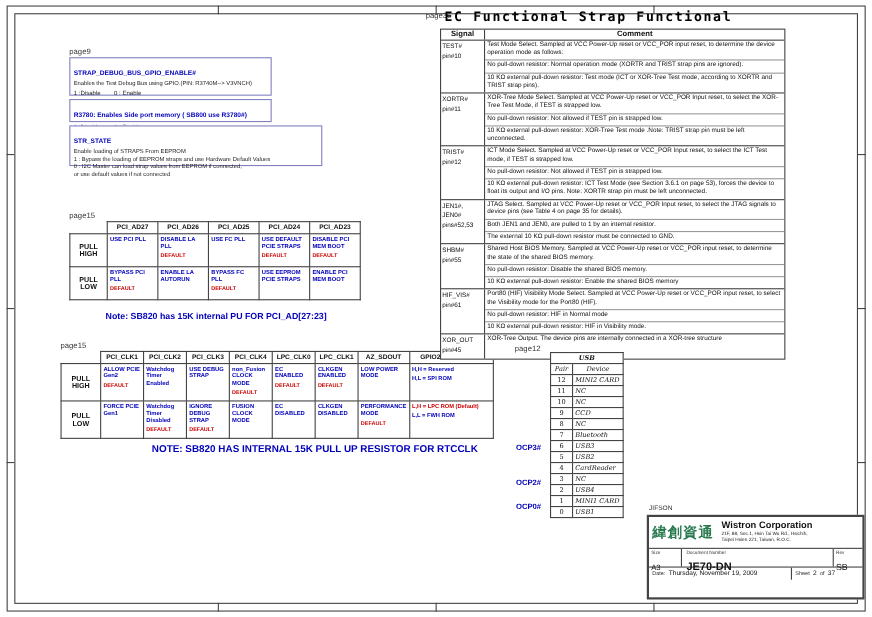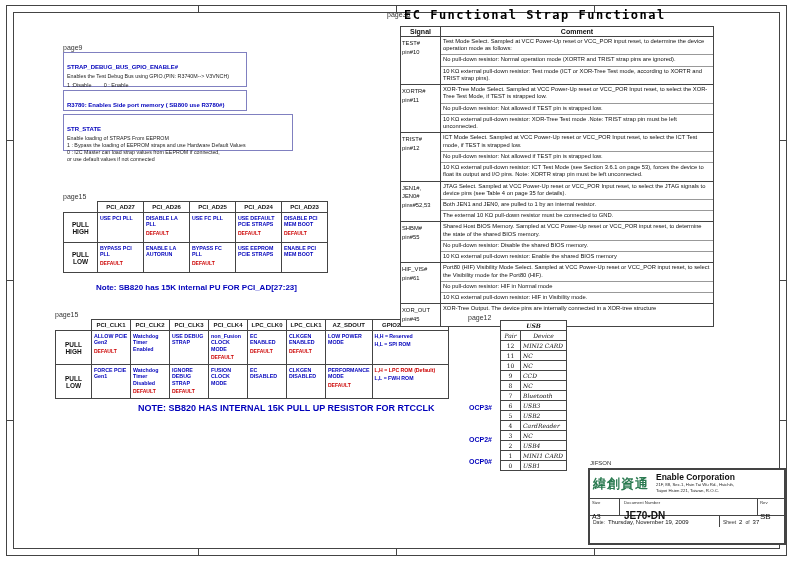--- a/index.html
+++ b/index.html
@@ -437,21 +437,21 @@
     </table>
   <div class="ocp" style="top:404px">OCP3#</div>
   <div class="ocp" style="top:436px">OCP2#</div>
   <div class="ocp" style="top:458px">OCP0#</div>
 
   <div class="author">JIFSON</div>
   <div class="tblock">
     <div class="tb-top">
       <div class="tb-logo">緯創資通</div>
       <div class="tb-cinfo">
-        <div class="tb-company">Enable Corporation</div>
+        <div class="tb-company">Wistron Corporation</div>
         <div class="tb-addr">21F, 88, Sec.1, Hsin Tai Wu Rd., Hsichih,</div>
         <div class="tb-addr">Taipei Hsien 221, Taiwan, R.O.C.</div>
       </div>
     </div>
     <div class="tb-mid">
       <div class="tb-size">
         <span class="lab">Size</span>
         <span class="val">A3</span>
       </div>
       <div class="tb-doc">

